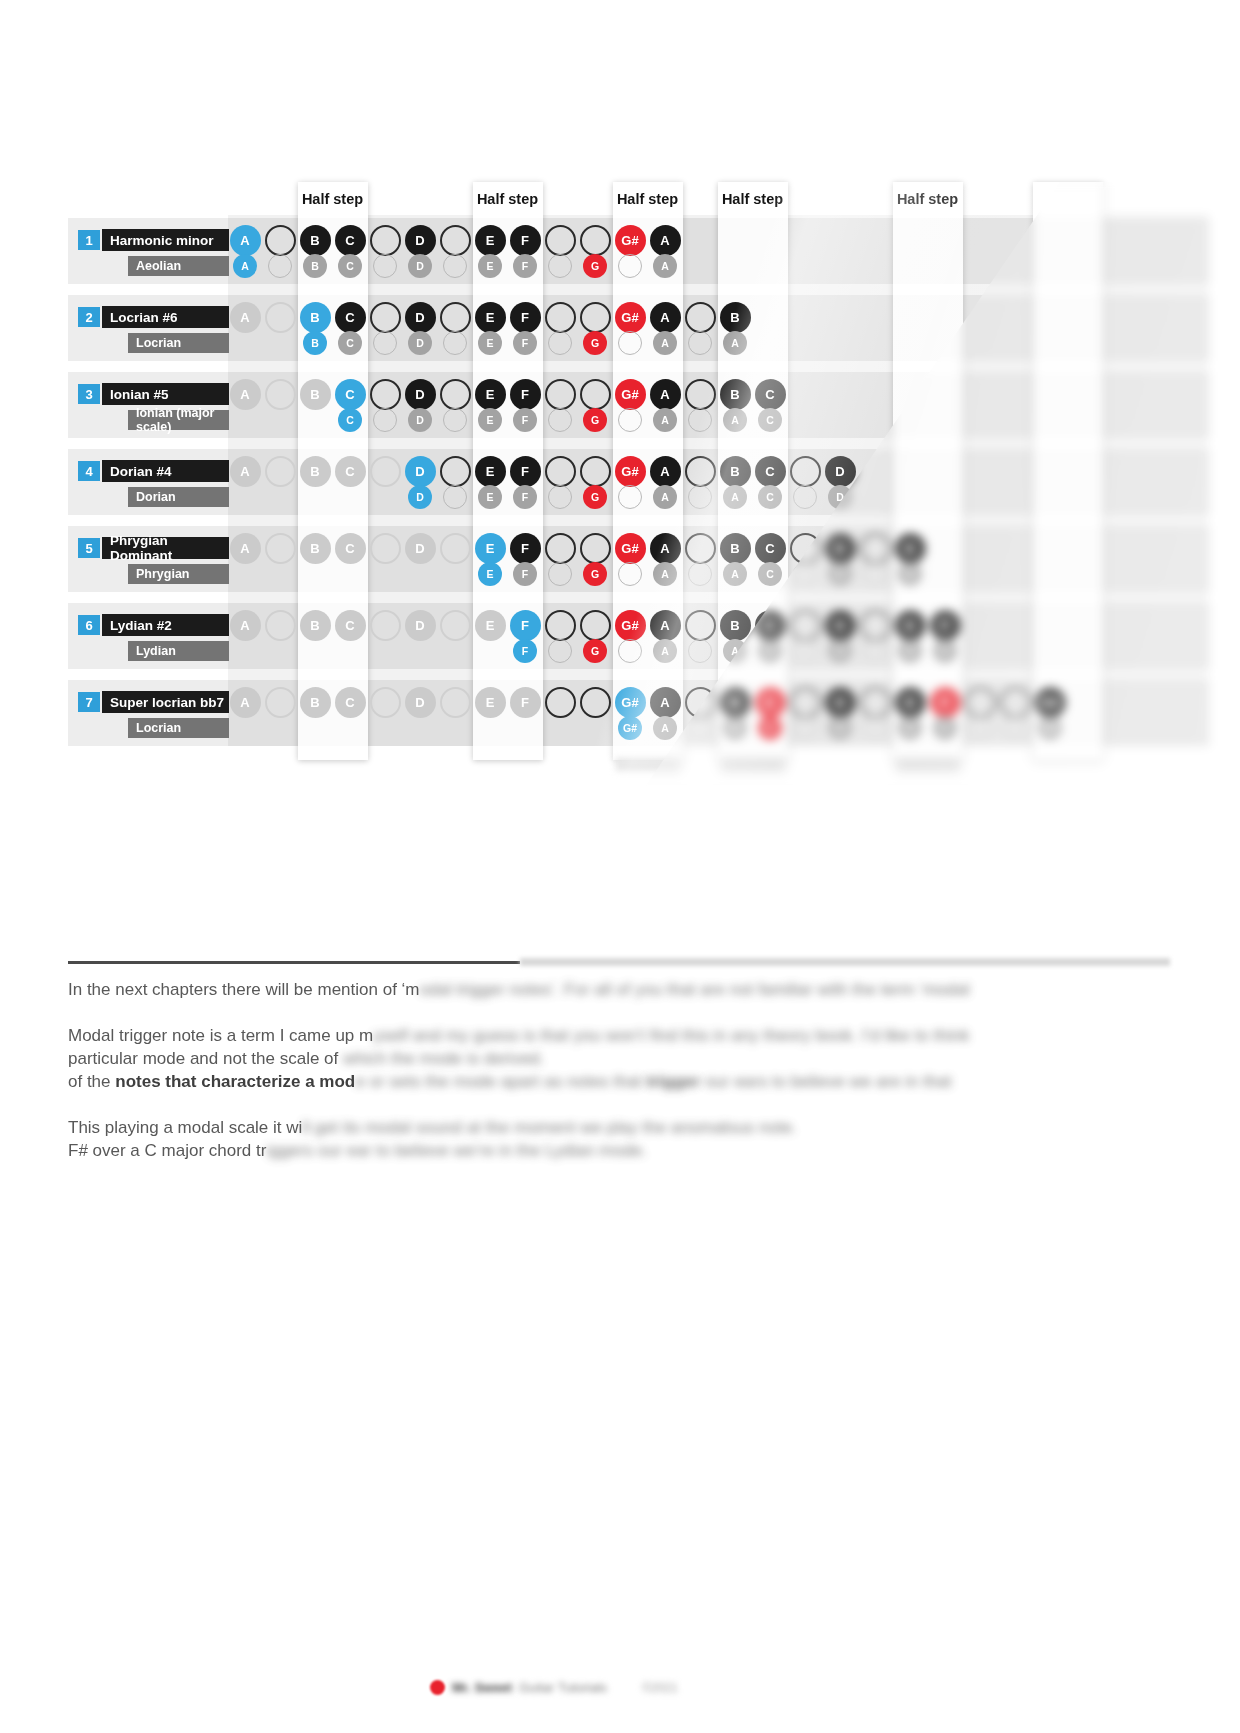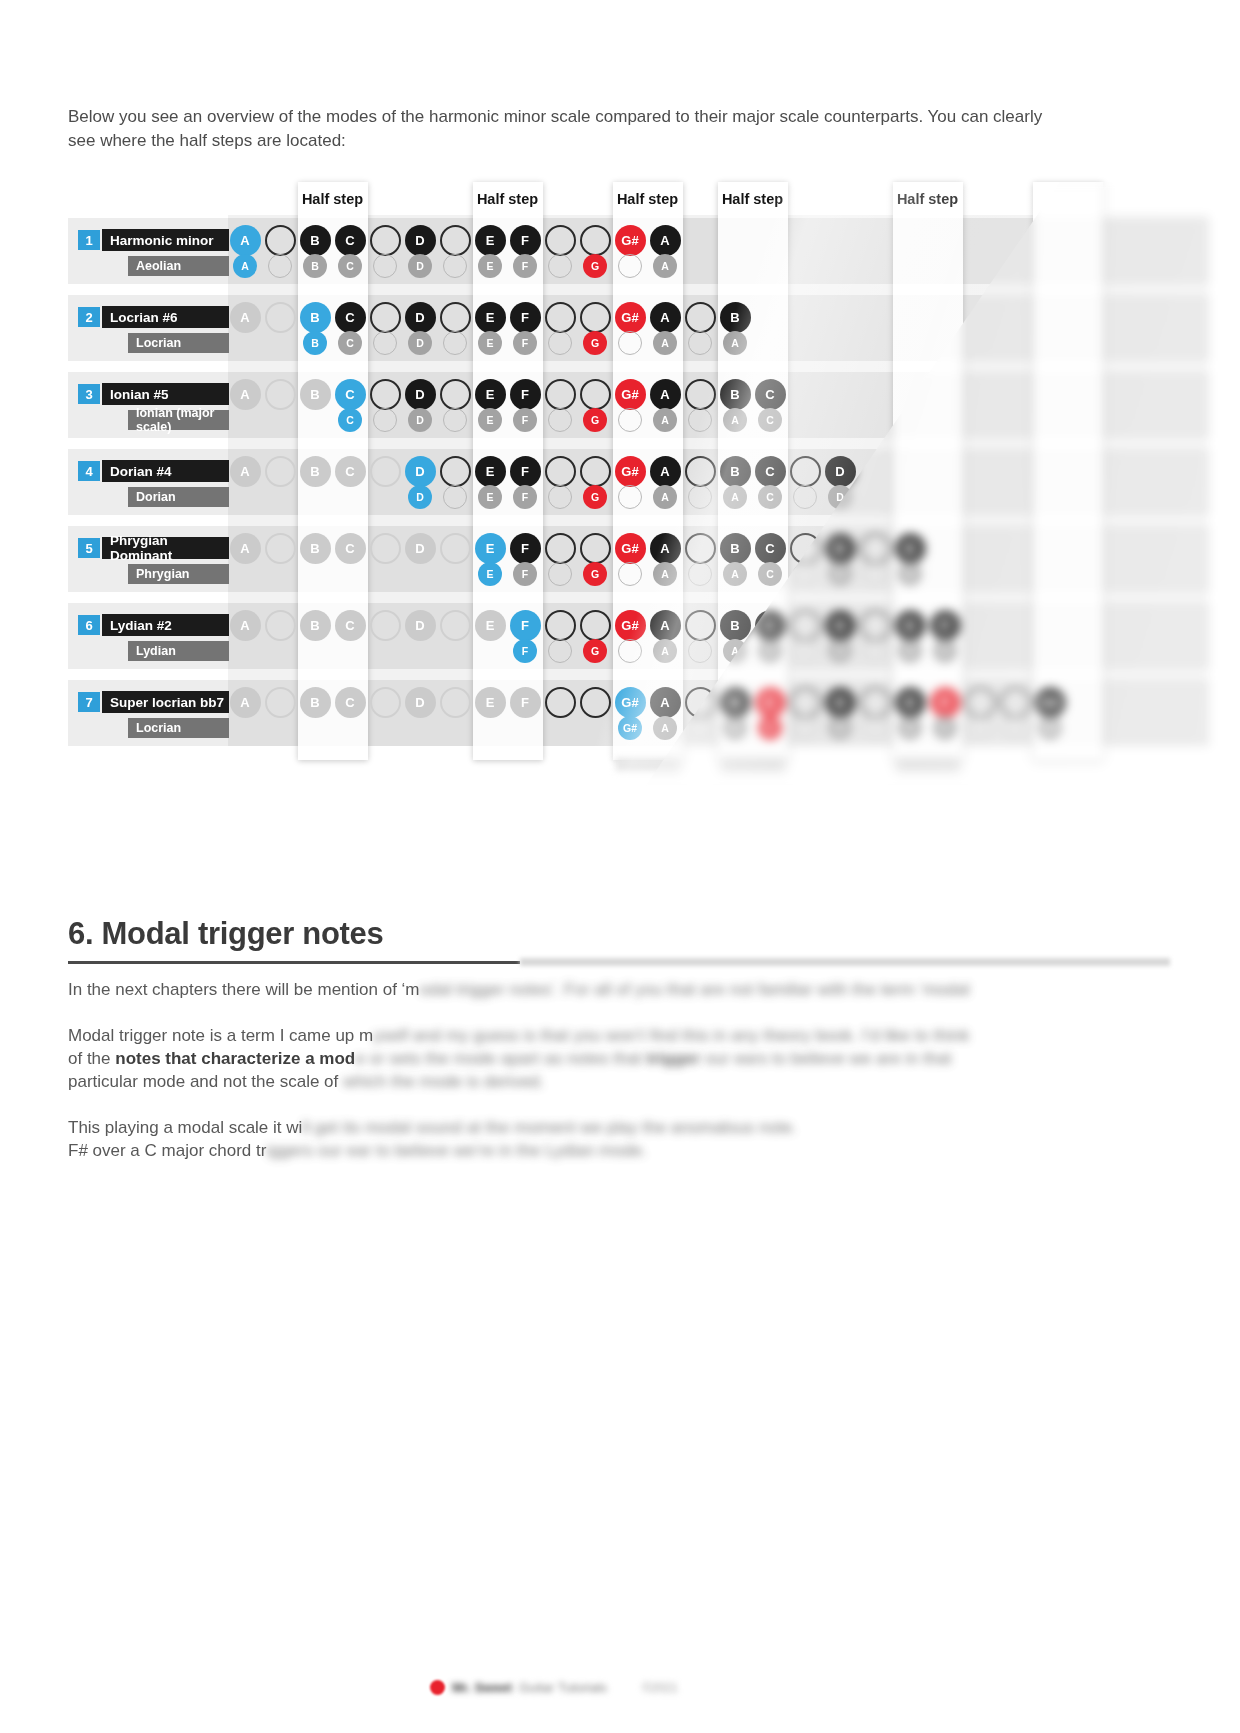--- a/index.html
+++ b/index.html
@@ -68,21 +68,20 @@
   #footer .fb{font-size:13px;font-weight:700;color:#3c3c3c;filter:blur(3px);}
   #footer .fr{font-size:13px;color:#7a7a7a;filter:blur(3px);}
   #footer .fc{font-size:12px;color:#9a9a9a;filter:blur(3px);margin-left:28px;}
 </style>
 </head>
 <body>
 
 <div id="page">
 
 
-  <div id="intro">Below you see an overview of the modes of the harmonic minor scale compared to their major scale counterparts. You can clearly see where the half steps are located:</div>
 
   <div id="diagram">
       <div class="band" style="left: 68px; top: 36px; width: 1142px; height: 66px;"></div>
       <div class="band" style="left: 68px; top: 113px; width: 1142px; height: 66px;"></div>
       <div class="band" style="left: 68px; top: 190px; width: 1142px; height: 66px;"></div>
       <div class="band" style="left: 68px; top: 267px; width: 1142px; height: 66px;"></div>
       <div class="band" style="left: 68px; top: 344px; width: 1142px; height: 66px;"></div>
       <div class="band" style="left: 68px; top: 421px; width: 1142px; height: 66px;"></div>
       <div class="band" style="left: 68px; top: 498px; width: 1142px; height: 66px;"></div>
       <div class="gblock" style="left: 227.5px; top: 33px; width: 70px; height: 531px;"></div>
@@ -778,32 +777,31 @@
       <div class="subr" style="position: absolute; left: 0px; top: 0px;">
         <div class="c c-empty" style="left: 1003px; top: 534px;"></div>
       </div>
       <div class="subr" style="position: absolute; left: 0px; top: 0px;">
         <div class="c c-note" style="left: 1038px; top: 534px;">G#</div>
       </div>
       <div class="" id="sheen"></div>
       <div class="" id="wedge"></div>
     </div>
 
-  <div id="sectitle">6. Modal trigger notes</div>
   <div id="rule-dark"></div>
   <div id="rule-blur"></div>
 
   <div id="paragraphs">
       <div class="para">
         <div class="pline"><span>In the next chapters there will be mention of ‘m</span><span class="blurred">odal trigger notes’. For all of you that are not familiar with the term ‘modal</span></div>
       </div>
       <div class="para">
         <div class="pline"><span>Modal trigger note is a term I came up m</span><span class="blurred">yself and my guess is that you won’t find this in any theory book. I’d like to think</span></div>
+        <div class="pline"><span>particular mode and not the scale of </span><span class="blurred">which the mode is derived.</span></div>
         <div class="pline"><span>of the </span><span class="b">notes that characterize a mod</span><span class="blurred">e or sets the mode apart as notes that </span><span class="b blurred">trigger</span><span class="blurred"> our ears to believe we are in that</span></div>
-        <div class="pline"><span>particular mode and not the scale of </span><span class="blurred">which the mode is derived.</span></div>
       </div>
       <div class="para">
         <div class="pline"><span>This playing a modal scale it wi</span><span class="blurred">ll get its modal sound at the moment we play the anomalous note.</span></div>
         <div class="pline"><span>F# over a C major chord tr</span><span class="blurred">iggers our ear to believe we’re in the Lydian mode.</span></div>
       </div>
     </div>
 
   <div id="footer">
     <div class="dot"></div>
     <div class="fb">Mr. Sweet</div>

